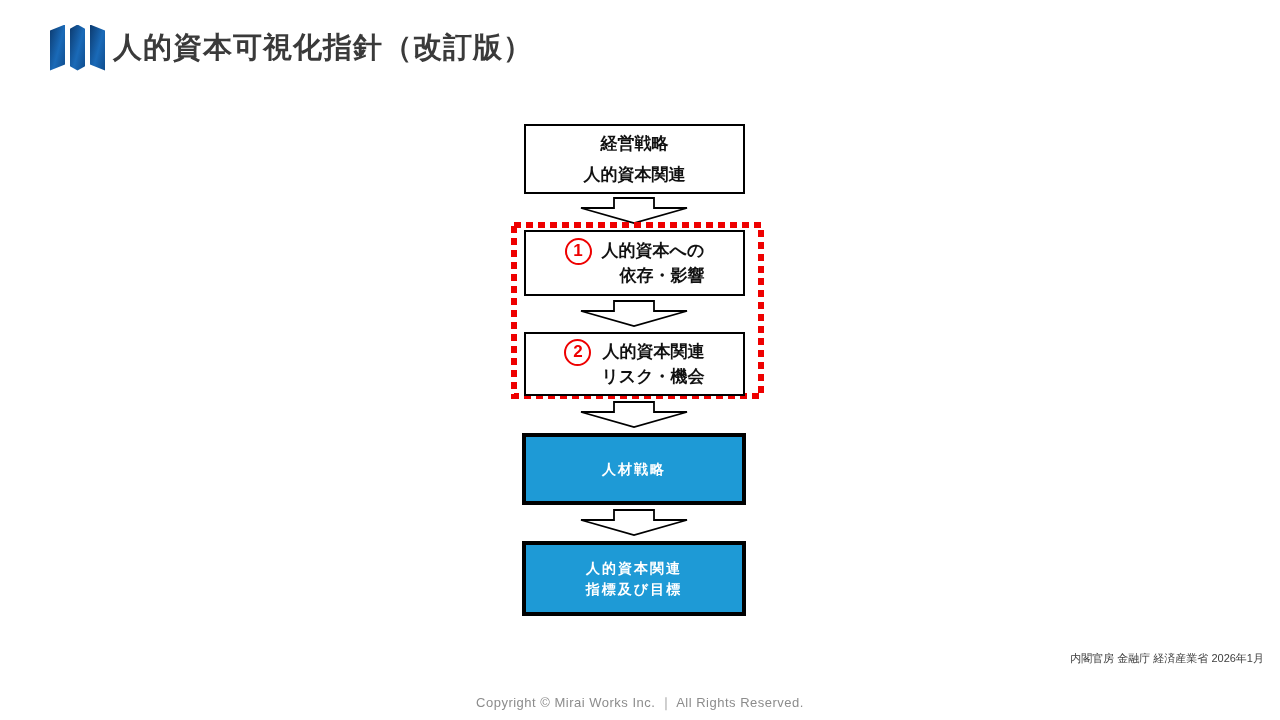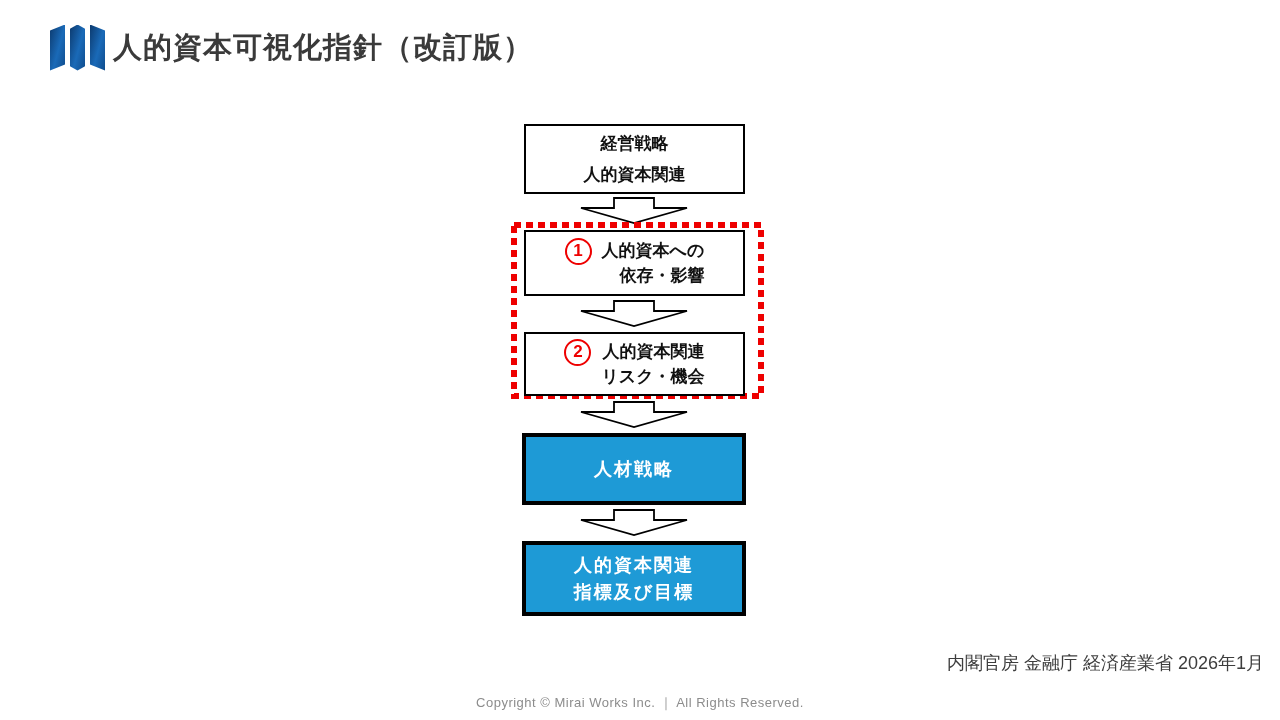--- a/index.html
+++ b/index.html
@@ -18,21 +18,21 @@
   .logo .bar2{clip-path:polygon(50% 0,100% 9%,100% 91%,50% 100%,0 91%,0 9%);}
   .logo .bar3{clip-path:polygon(0 0,100% 13%,100% 100%,0 87%);}
   .title{margin-left:7px;font-size:29px;font-weight:bold;color:#3a3a3a;letter-spacing:1px;white-space:nowrap;}
 
   
   .box{
     position:absolute;background:#fff;border:2px solid #000;box-sizing:border-box;
     display:flex;flex-direction:column;align-items:center;justify-content:center;
     font-weight:bold;font-size:17px;line-height:1.5;color:#111;text-align:center;
   }
-  .box.filled{background:#1E9AD6;border-width:4px;color:#fff;font-size:18px;letter-spacing:2px;}
+  .box.filled{background:#1E9AD6;border-width:4px;color:#fff;font-size:14px;letter-spacing:2px;}
   #box1{left:524px;top:124px;width:221px;height:70px;gap:6px;}
   #box2{left:524px;top:230px;width:221px;height:66px;}
   #box3{left:524px;top:332px;width:221px;height:64px;}
   #box4{left:522px;top:433px;width:224px;height:72px;}
   #box5{left:522px;top:541px;width:224px;height:75px;}
 
   .numbox-row{display:flex;align-items:flex-start;gap:10px;}
   .numcircle{
     width:27px;height:27px;box-sizing:border-box;border:2px solid #EE0000;border-radius:50%;
     color:#EE0000;font-size:17px;font-weight:bold;display:flex;align-items:center;justify-content:center;
@@ -44,21 +44,21 @@
   #arrow1{top:197px;}
   #arrow2{top:300px;}
   #arrow3{top:401px;}
   #arrow4{top:509px;}
 
   .highlight-frame{position:absolute;left:511px;top:222px;width:253px;height:177px;pointer-events:none;}
 
   
   .source{
     position:absolute;right:16px;top:651px;text-align:right;
-    font-size:18px;line-height:1.35;color:#3d3d3d;white-space:nowrap;
+    font-size:11px;line-height:1.35;color:#3d3d3d;white-space:nowrap;
   }
   .copyright{
     position:absolute;left:0;top:694px;width:100%;text-align:center;
     font-size:13px;color:#8c8c8c;letter-spacing:0.5px;
   }
 </style>
 </head>
 <body>
 
 <div class="slide">

